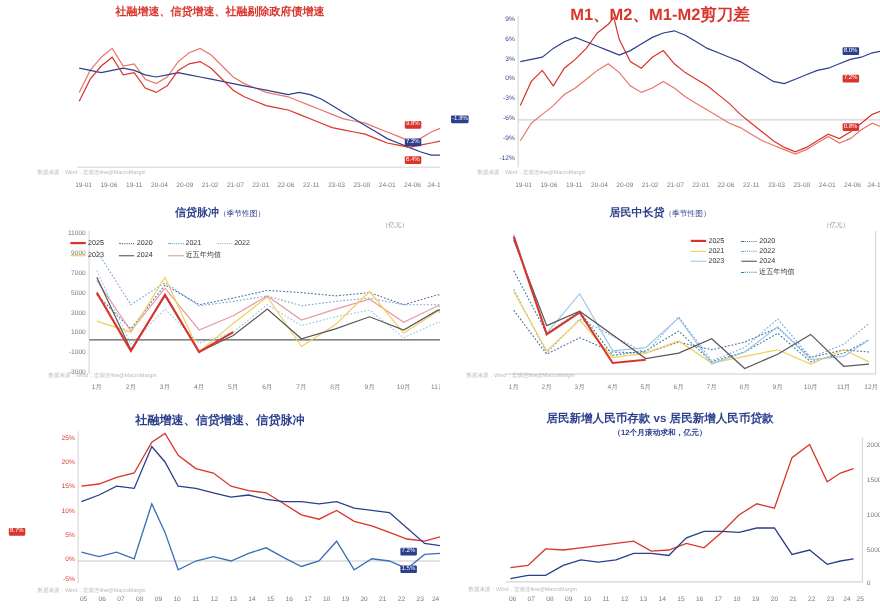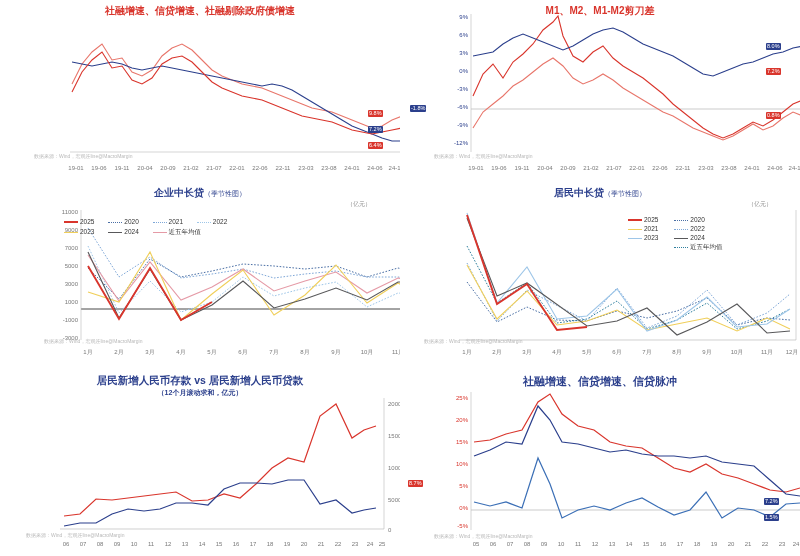--- a/index.html
+++ b/index.html
@@ -66,21 +66,21 @@
           <text x="377" y="170">25-04</text>
       </g>
     </svg>
     <div class="badge r" style="left:368px;top:110px;">9.8%</div>
     <div class="badge b" style="left:368px;top:126px;">7.2%</div>
     <div class="badge r" style="left:368px;top:142px;">6.4%</div>
     <div class="src" style="left:34px;top:153px;">数据来源：Wind，宏观连line@MacroMargin</div>
   </div>
 
   <div class="panel">
-    <div class="title red" style="top:4px;font-size:10px;">M1、M2、M1-M2剪刀差</div>
+    <div class="title red" style="top:4px;font-size:15px;">M1、M2、M1-M2剪刀差</div>
     <svg width="400" height="182" viewBox="0 0 400 182">
       <g class="tick axlab b" text-anchor="end">
         <text x="28" y="19">9%</text>
           <text x="28" y="37">6%</text>
           <text x="28" y="55">3%</text>
         <text x="28" y="73">0%</text>
           <text x="28" y="91">-3%</text>
           <text x="28" y="109">-6%</text>
         <text x="28" y="127">-9%</text>
           <text x="28" y="145">-12%</text>
@@ -125,21 +125,21 @@
     </svg>
     <div class="badge b" style="left:10px;top:105px;">-1.8%</div>
     <div class="badge b" style="left:366px;top:43px;">8.0%</div>
     <div class="badge r" style="left:366px;top:68px;">7.2%</div>
     <div class="badge r" style="left:366px;top:112px;">0.8%</div>
     <div class="src" style="left:34px;top:153px;">数据来源：Wind，宏观连line@MacroMargin</div>
   </div>
 
   <div class="panel">
     <div class="title" style="top:4px;font-size:10px;">
-      <span>企业中长贷</span><span class="sub">（季节性图）</span>
+      <span>信贷脉冲</span><span class="sub">（季节性图）</span>
     </div>
     <div class="unit" style="left:347px;top:18px;">（亿元）</div>
     <svg width="400" height="186" viewBox="0 0 400 186">
       <g class="tick" text-anchor="end">
         <text x="38" y="32">11000</text>
           <text x="38" y="50">9000</text>
           <text x="38" y="68">7000</text>
         <text x="38" y="86">5000</text>
           <text x="38" y="104">3000</text>
           <text x="38" y="122">1000</text>
@@ -239,63 +239,20 @@
     <div class="lgd" style="left:228px;top:34px;">
       <div><span class="lgline" style="border-top:2px solid #d9352c"></span><span>2025</span>
       <span class="lgline" style="border-top:1.5px dotted #4a6fa5;margin-left:14px"></span><span>2020</span></div>
       <div style="margin-top:2px"><span class="lgline" style="border-top:1.5px solid #f0cf5a"></span><span>2021</span>
       <span class="lgline" style="border-top:1.5px dotted #7fa8d8;margin-left:14px"></span><span>2022</span></div>
       <div style="margin-top:2px"><span class="lgline" style="border-top:1.5px solid #9ec6e8"></span><span>2023</span>
       <span class="lgline" style="border-top:1.5px solid #58585a;margin-left:14px"></span><span>2024</span></div>
       <div style="margin-top:2px"><span class="lgline" style="border-top:1.5px dotted #2f7f9e;margin-left:46px"></span><span>近五年均值</span></div>
     </div>
     <div class="src" style="left:24px;top:156px;">数据来源：Wind，宏观连line@MacroMargin</div>
-  </div>
-
-  <div class="panel">
-    <div class="title" style="top:6px;font-size:10.5px;">居民新增人民币存款 vs 居民新增人民币贷款</div>
-    <div class="title" style="top:20px;font-size:7px;color:#2b3f8c;">（12个月滚动求和，亿元）</div>
-    <svg width="400" height="188" viewBox="0 0 400 188">
-      <g class="tick" text-anchor="start">
-        <text x="348" y="38">200000</text>
-          <text x="348" y="70">150000</text>
-          <text x="348" y="102">100000</text>
-        <text x="348" y="134">50000</text>
-          <text x="348" y="164">0</text>
-      </g>
-      <line x1="20" y1="161" x2="344" y2="161" stroke="#bbb" stroke-width="0.7"></line>
-      <line x1="344" y1="30" x2="344" y2="161" stroke="#bbb" stroke-width="0.6"></line>
-
-      <polyline fill="none" stroke="#d9352c" stroke-width="1.2" points="24,148 40,146 56,131 72,132 88,130 104,128 120,126 136,124 152,133 168,132 184,126 200,130 216,116 232,100 248,90 264,94 280,48 296,36 312,70 324,62 336,58"></polyline>
-
-      <polyline fill="none" stroke="#2b3f8c" stroke-width="1.2" points="24,158 40,155 56,155 72,146 88,141 104,143 120,141 136,135 152,135 168,137 184,121 200,115 216,115 232,116 248,112 264,112 280,136 296,132 312,145 324,142 336,140"></polyline>
-      <g class="tick" text-anchor="middle">
-        <text x="26" y="178">06</text>
-          <text x="43" y="178">07</text>
-          <text x="60" y="178">08</text>
-          <text x="77" y="178">09</text>
-        <text x="94" y="178">10</text>
-          <text x="111" y="178">11</text>
-          <text x="128" y="178">12</text>
-          <text x="145" y="178">13</text>
-        <text x="162" y="178">14</text>
-          <text x="179" y="178">15</text>
-          <text x="196" y="178">16</text>
-          <text x="213" y="178">17</text>
-        <text x="230" y="178">18</text>
-          <text x="247" y="178">19</text>
-          <text x="264" y="178">20</text>
-          <text x="281" y="178">21</text>
-        <text x="298" y="178">22</text>
-          <text x="315" y="178">23</text>
-          <text x="330" y="178">24</text>
-          <text x="342" y="178">25</text>
-      </g>
-    </svg>
-    <div class="src" style="left:26px;top:164px;">数据来源：Wind，宏观连line@MacroMargin</div>
   </div>
 
   <div class="panel">
     <div class="title" style="top:6px;font-size:11px;">社融增速、信贷增速、信贷脉冲</div>
     <svg width="400" height="188" viewBox="0 0 400 188">
       <g class="tick axlab r" text-anchor="end">
         <text x="28" y="32">25%</text>
           <text x="28" y="54">20%</text>
           <text x="28" y="76">15%</text>
         <text x="28" y="98">10%</text>
@@ -345,13 +302,56 @@
           <text x="356" y="178">24</text>
           <text x="372" y="178">25</text>
       </g>
     </svg>
     <div class="badge r" style="left:8px;top:112px;">8.7%</div>
     <div class="badge b" style="left:364px;top:130px;">7.2%</div>
     <div class="badge b" style="left:364px;top:146px;">1.5%</div>
     <div class="src" style="left:34px;top:165px;">数据来源：Wind，宏观连line@MacroMargin</div>
   </div>
 
+  <div class="panel">
+    <div class="title" style="top:6px;font-size:10.5px;">居民新增人民币存款 vs 居民新增人民币贷款</div>
+    <div class="title" style="top:20px;font-size:7px;color:#2b3f8c;">（12个月滚动求和，亿元）</div>
+    <svg width="400" height="188" viewBox="0 0 400 188">
+      <g class="tick" text-anchor="start">
+        <text x="348" y="38">200000</text>
+          <text x="348" y="70">150000</text>
+          <text x="348" y="102">100000</text>
+        <text x="348" y="134">50000</text>
+          <text x="348" y="164">0</text>
+      </g>
+      <line x1="20" y1="161" x2="344" y2="161" stroke="#bbb" stroke-width="0.7"></line>
+      <line x1="344" y1="30" x2="344" y2="161" stroke="#bbb" stroke-width="0.6"></line>
+
+      <polyline fill="none" stroke="#d9352c" stroke-width="1.2" points="24,148 40,146 56,131 72,132 88,130 104,128 120,126 136,124 152,133 168,132 184,126 200,130 216,116 232,100 248,90 264,94 280,48 296,36 312,70 324,62 336,58"></polyline>
+
+      <polyline fill="none" stroke="#2b3f8c" stroke-width="1.2" points="24,158 40,155 56,155 72,146 88,141 104,143 120,141 136,135 152,135 168,137 184,121 200,115 216,115 232,116 248,112 264,112 280,136 296,132 312,145 324,142 336,140"></polyline>
+      <g class="tick" text-anchor="middle">
+        <text x="26" y="178">06</text>
+          <text x="43" y="178">07</text>
+          <text x="60" y="178">08</text>
+          <text x="77" y="178">09</text>
+        <text x="94" y="178">10</text>
+          <text x="111" y="178">11</text>
+          <text x="128" y="178">12</text>
+          <text x="145" y="178">13</text>
+        <text x="162" y="178">14</text>
+          <text x="179" y="178">15</text>
+          <text x="196" y="178">16</text>
+          <text x="213" y="178">17</text>
+        <text x="230" y="178">18</text>
+          <text x="247" y="178">19</text>
+          <text x="264" y="178">20</text>
+          <text x="281" y="178">21</text>
+        <text x="298" y="178">22</text>
+          <text x="315" y="178">23</text>
+          <text x="330" y="178">24</text>
+          <text x="342" y="178">25</text>
+      </g>
+    </svg>
+    <div class="src" style="left:26px;top:164px;">数据来源：Wind，宏观连line@MacroMargin</div>
+  </div>
+
 </div>
 
 </body></html>

